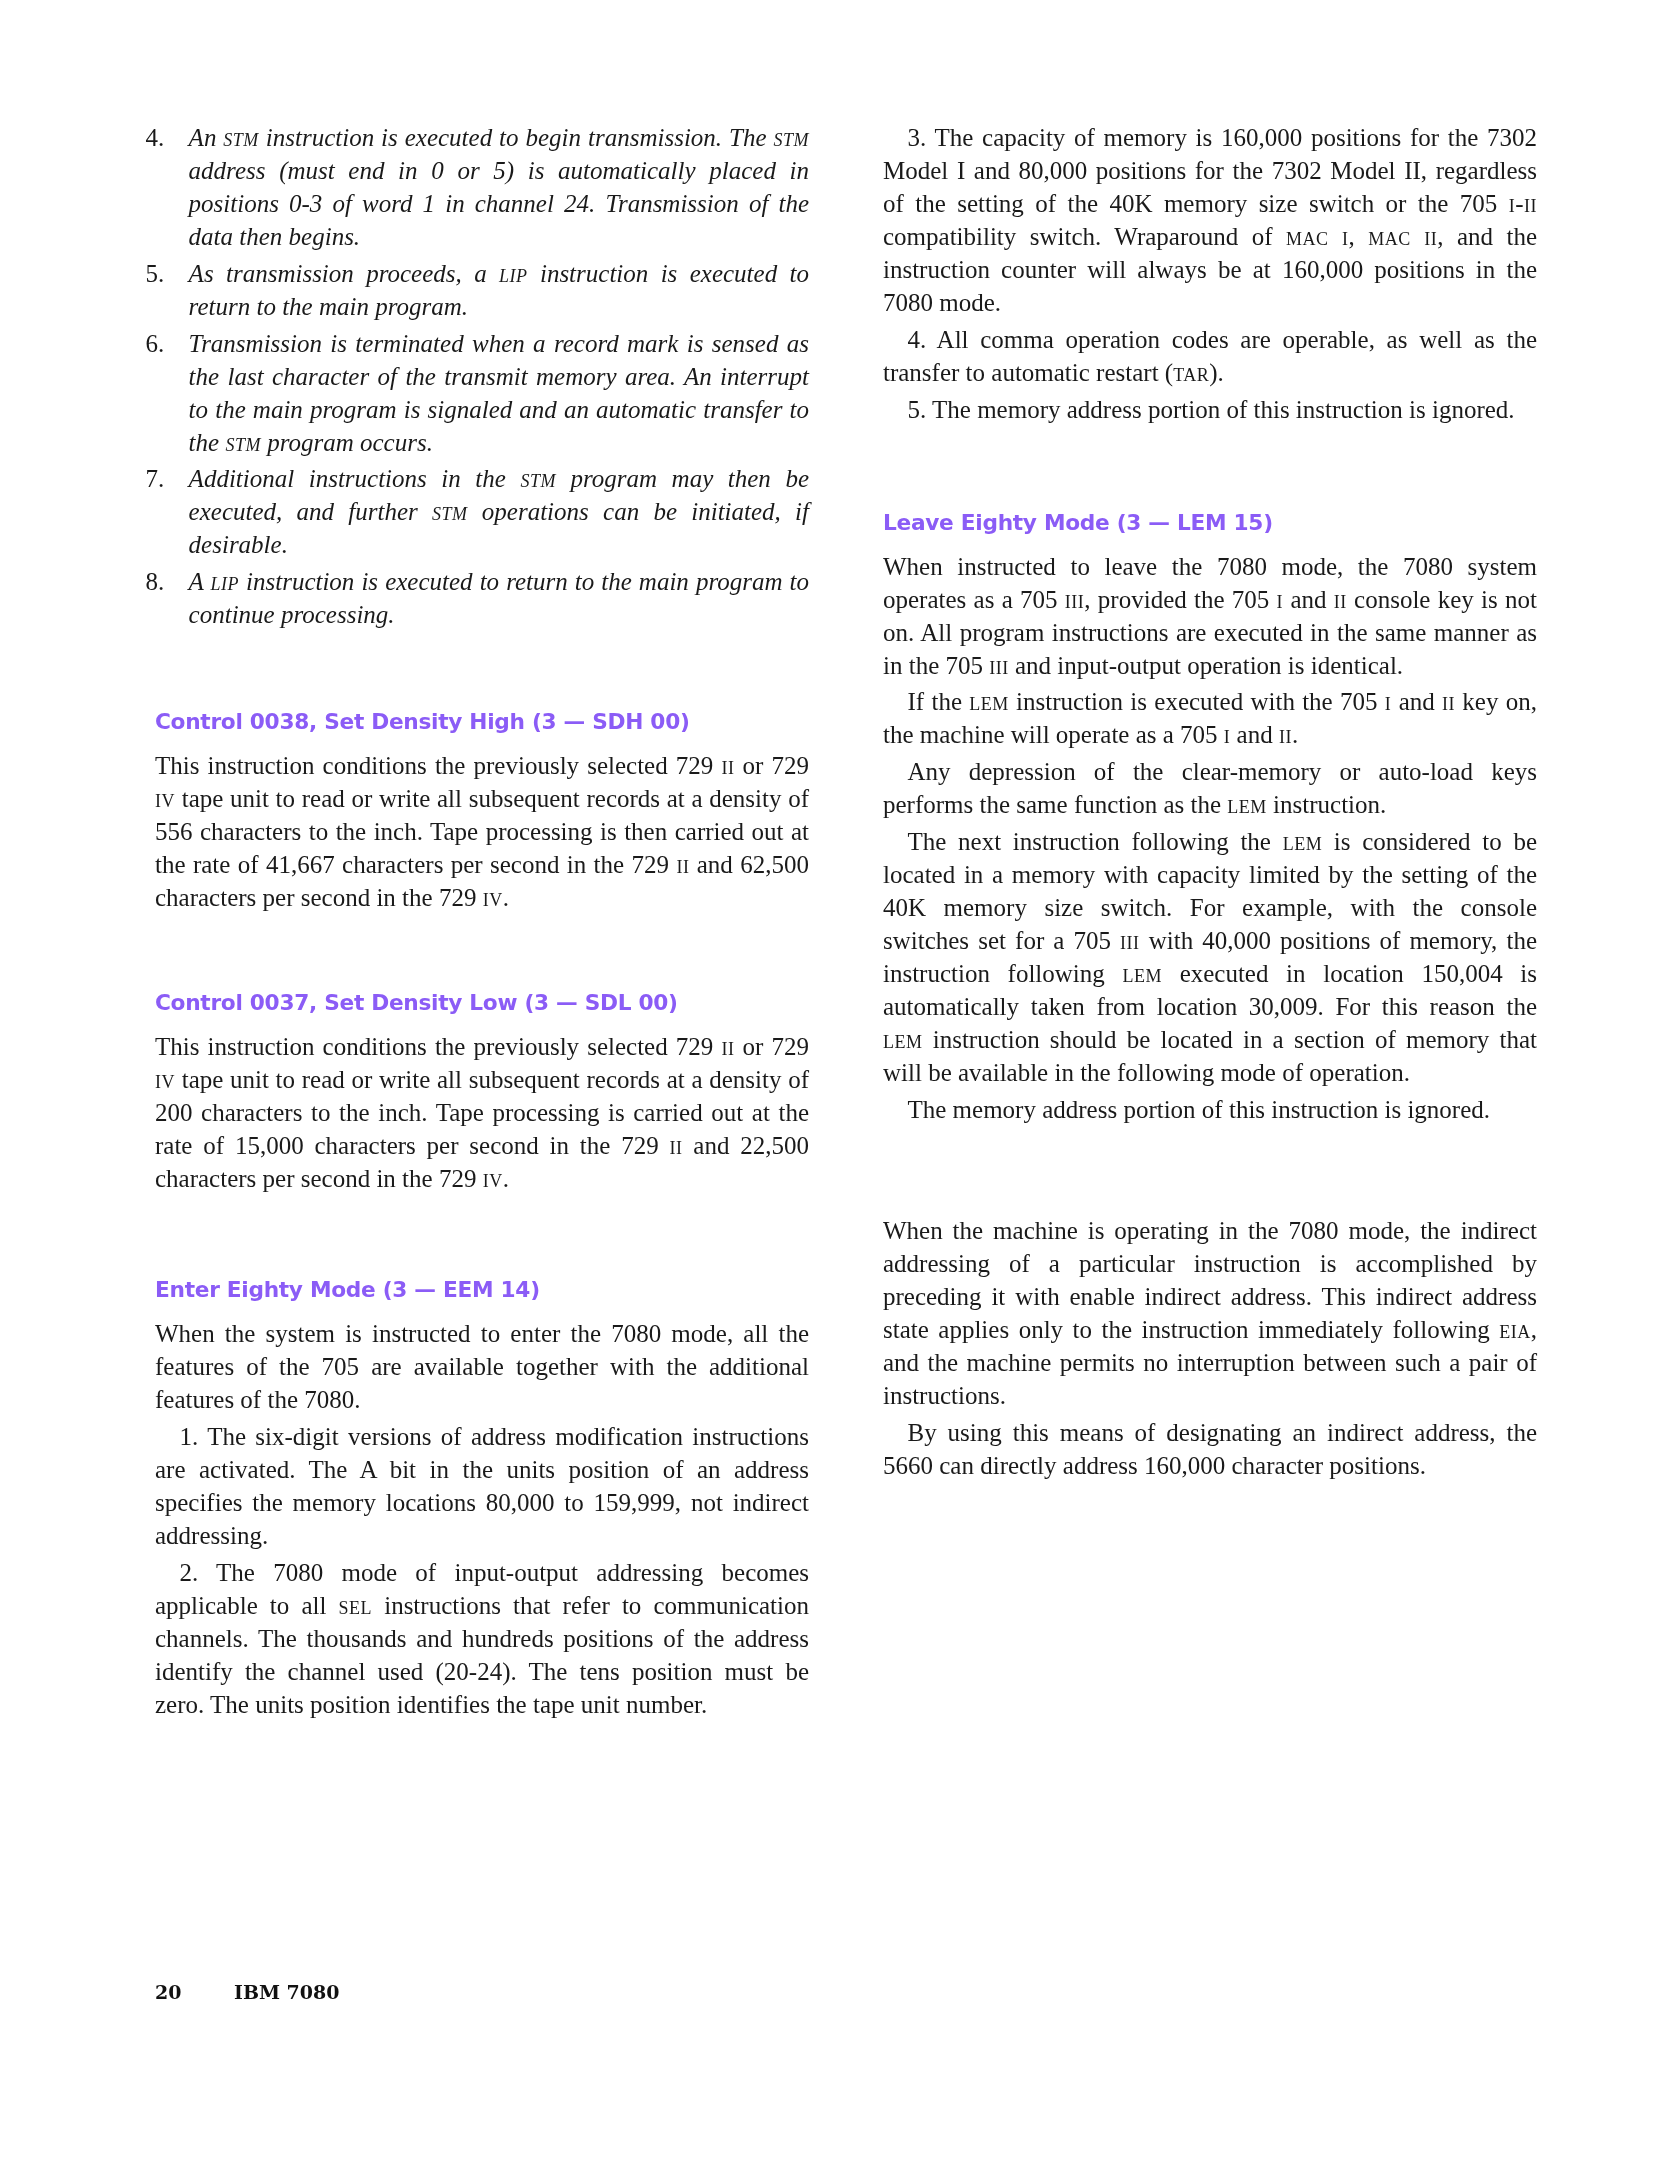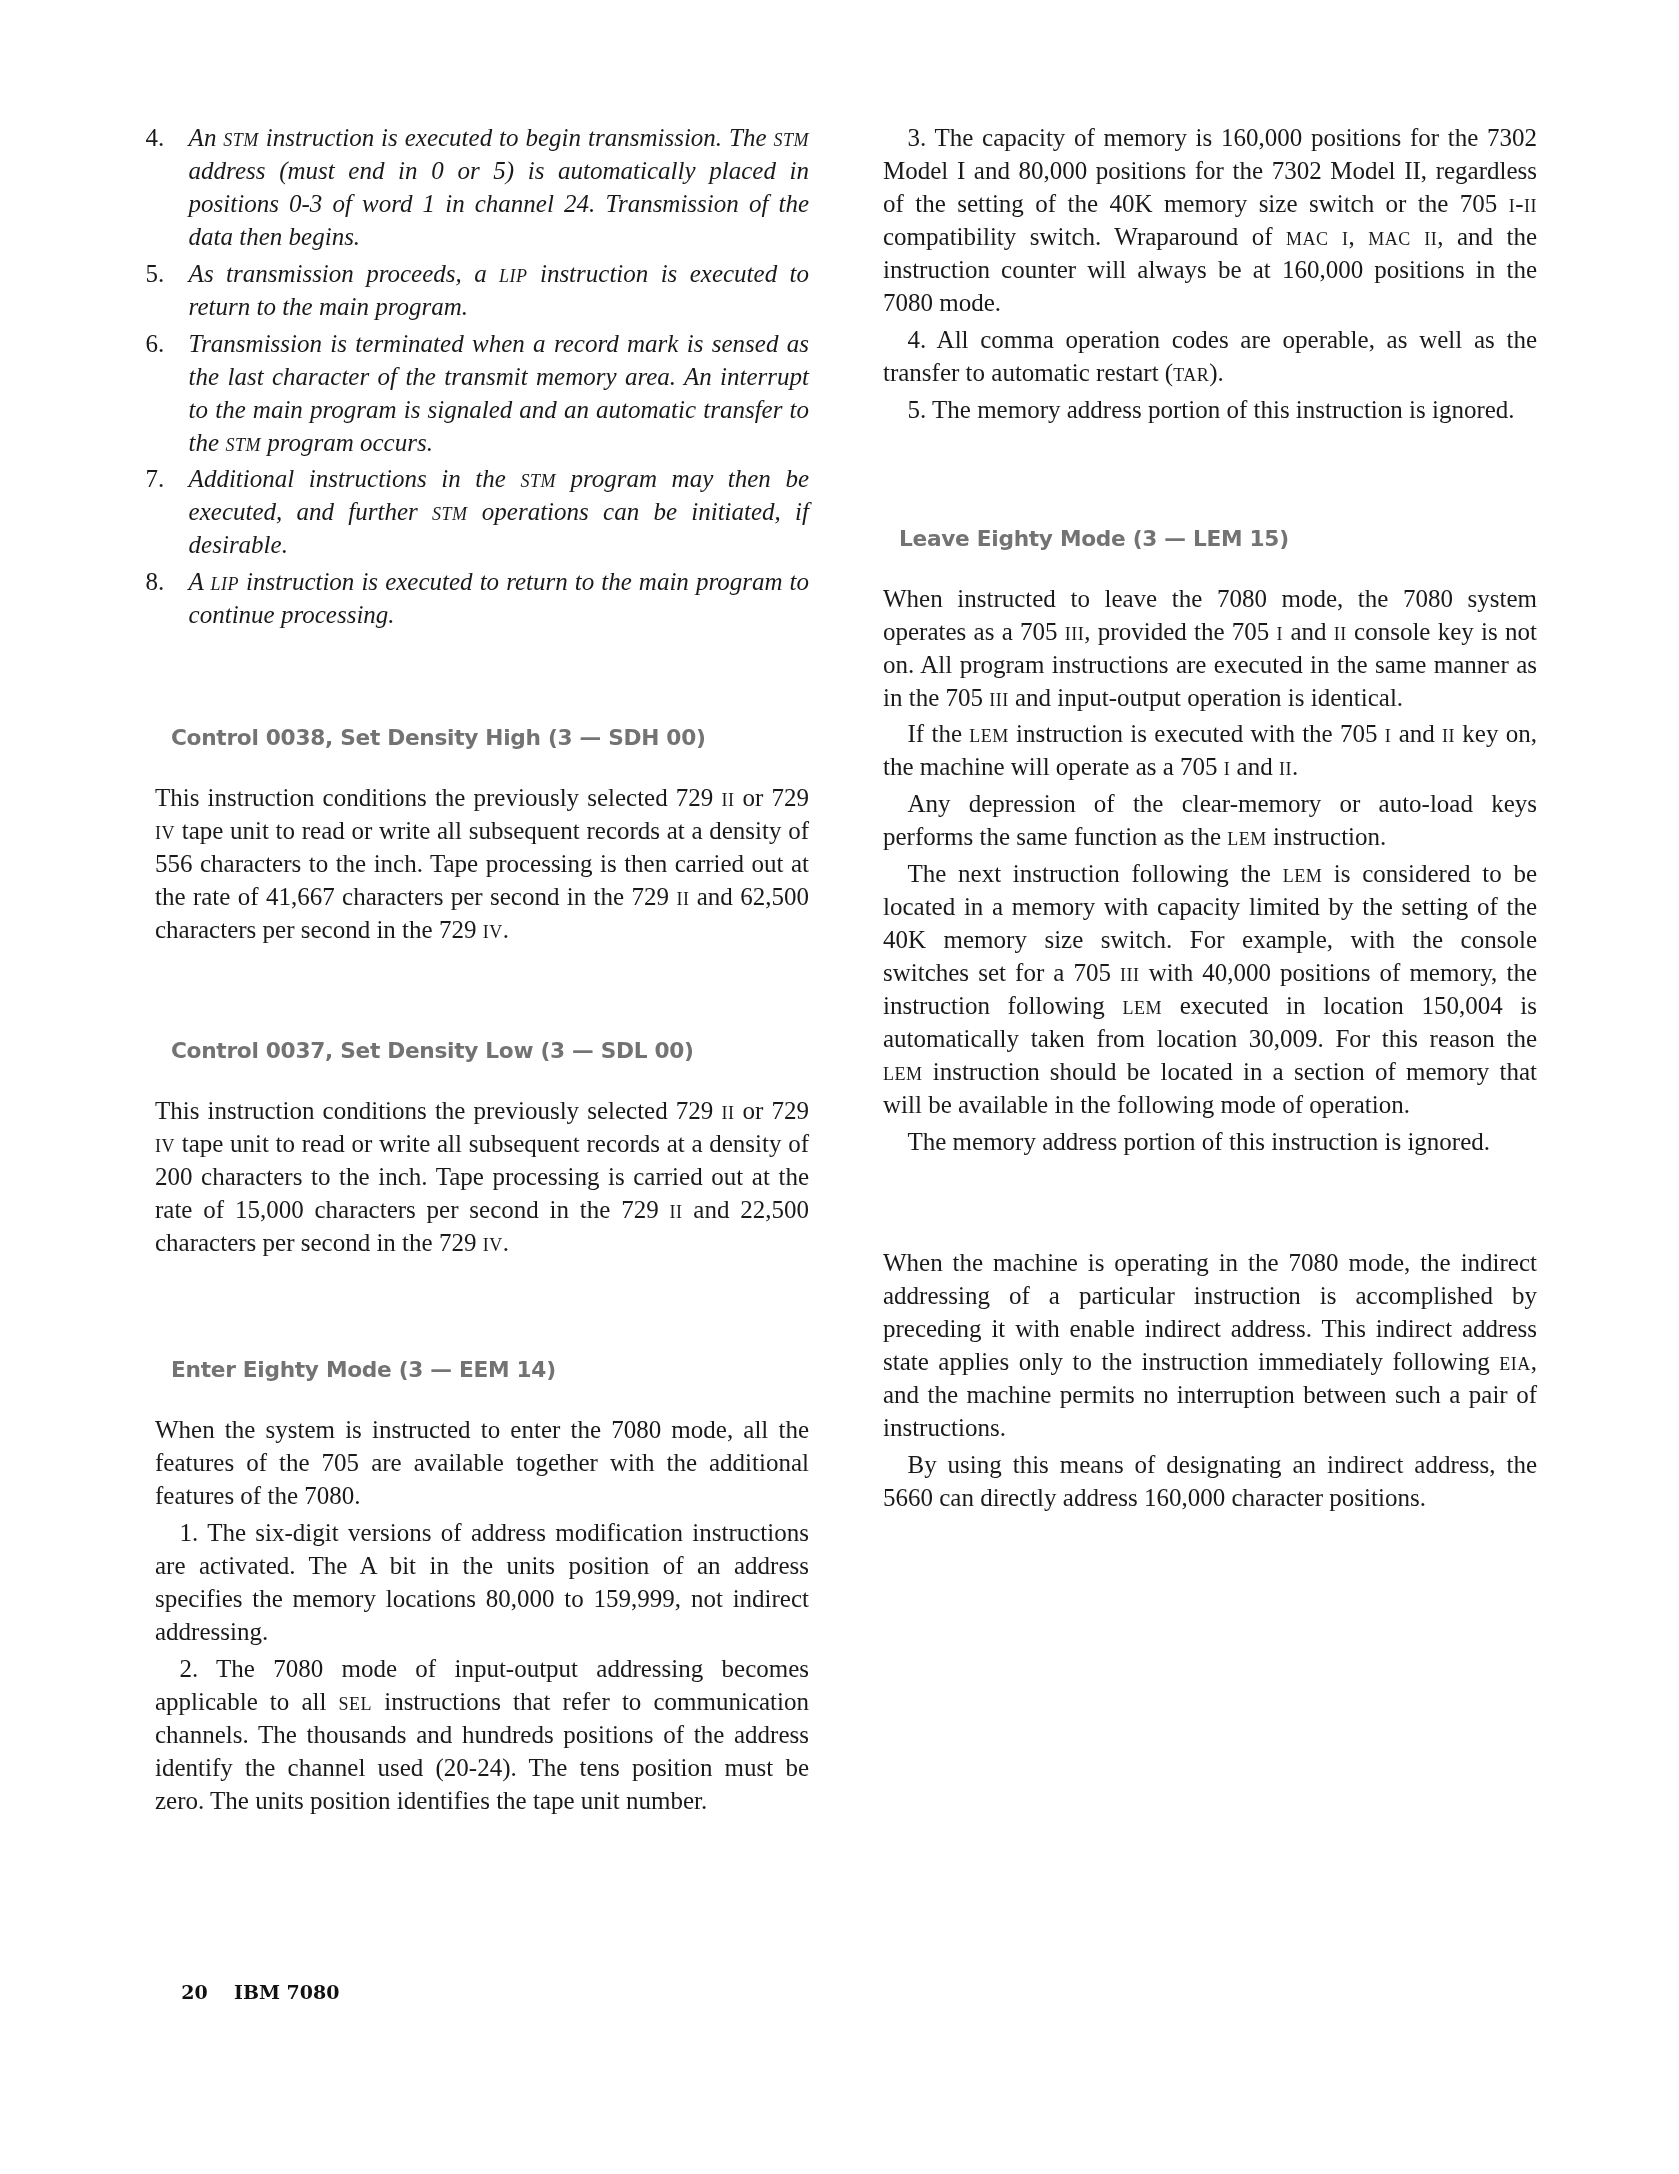--- a/index.html
+++ b/index.html
@@ -11,32 +11,32 @@
   .col { position: absolute; top: 0; width: 654px; }
   .col-left { left: 155px; }
   .col-right { left: 883px; }
   p { margin: 0; font-size: 25px; line-height: 33px; text-align: justify; hyphens: none; }
   .indent { text-indent: 24.5px; }
   .num-item { display: flex; }
   .num-item .n { flex: 0 0 69px; }
   .num-item .t { flex: 1; font-style: italic; }
   .gap-s { margin-top: 3.8px; }
   h3 {
-    margin: 16px; font-family: "DejaVu Sans", "Liberation Sans", sans-serif;
+    margin: 0; font-family: "DejaVu Sans", "Liberation Sans", sans-serif;
     font-weight: bold; font-size: 21.7px; line-height: 28px; letter-spacing: -0.3px;
-    color: #737373;
+    color: #8b5cf6;
   }
   .sc { font-variant: small-caps; text-transform: lowercase; letter-spacing: 0.5px; }
   .footer {
     position: absolute; top: 1981px; left: 155px;
     font-family: "DejaVu Serif", "Liberation Serif", serif; font-weight: bold;
     font-size: 19px; color: #111;
   }
   .footer span { display: inline-block; }
-  .footer .pg { width: 79px; text-align: center; }
+  .footer .pg { width: 79px; }
 </style>
 </head>
 <body>
 
 <div class="col col-left">
   <div style="height:121px"></div>
   <div>
     <div class="num-item" style="margin-left:-9.4px">
       <p class="n" style="flex-basis:43px">4.</p>
       <p class="t">An <span class="sc">STM</span> instruction is executed to begin transmission. The <span class="sc">STM</span> address (must end in 0 or 5) is automatically placed in positions 0-3 of word 1 in channel 24. Transmission of the data then begins.</p>

